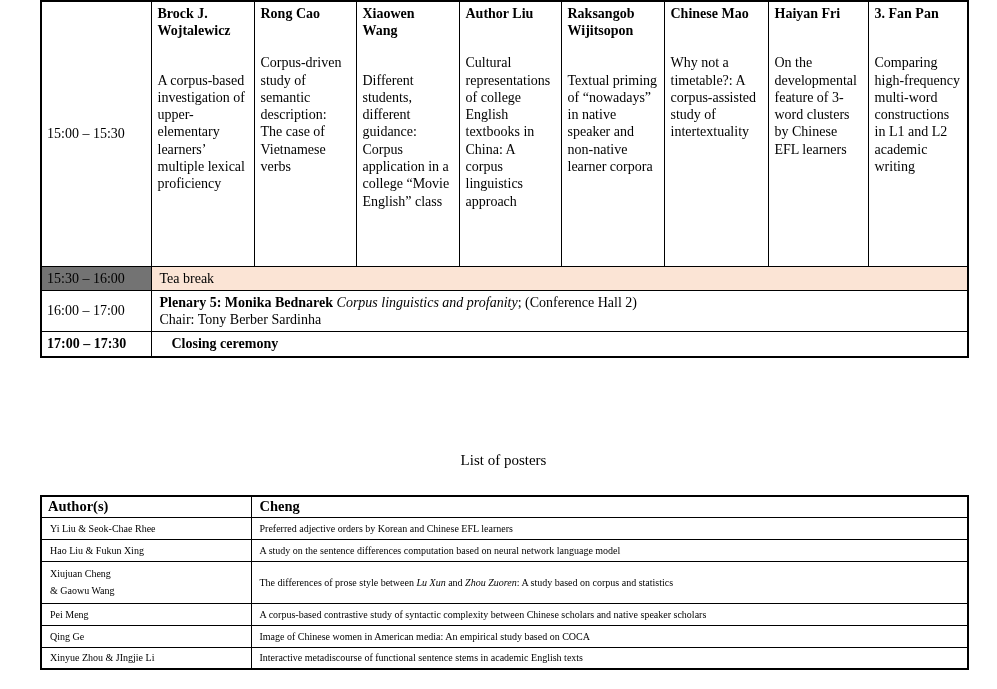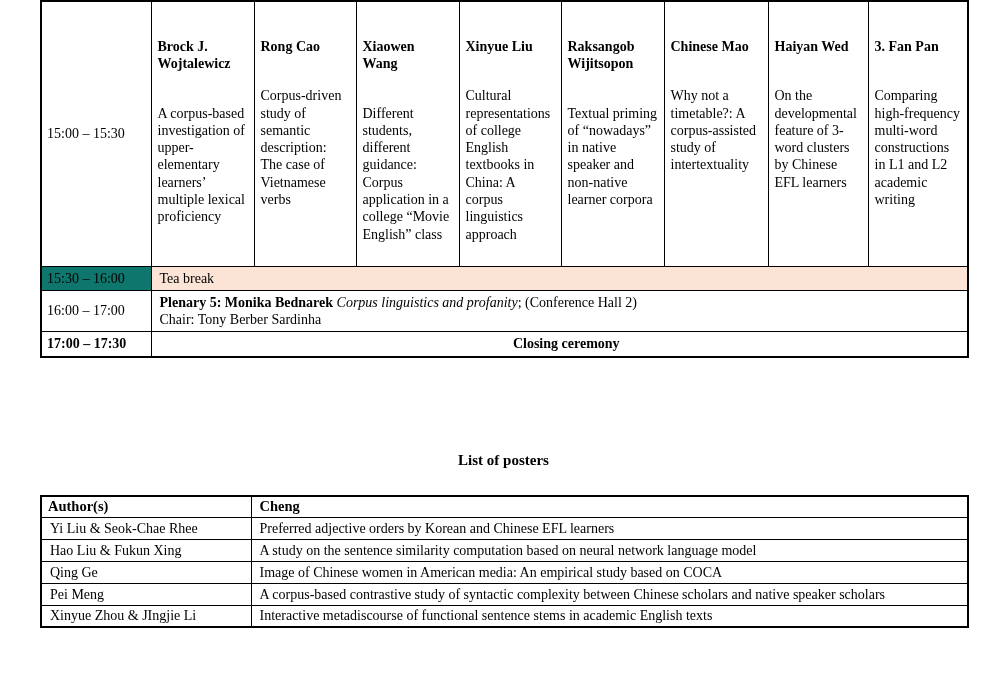--- a/index.html
+++ b/index.html
@@ -28,41 +28,41 @@
     padding: 3px 6px;
     vertical-align: top;
     overflow: hidden;
   }
   .schedule .time-cell {
     vertical-align: middle;
     padding-left: 5px;
     white-space: nowrap;
   }
   .session-cell { overflow-wrap: break-word; word-wrap: break-word; }
-  .presenter { font-weight: bold; margin-top: 33px; }
+  .presenter { font-weight: bold; }
   .sess-title { margin-top: 32px; }
   .fanpan-offset { padding-top: 13px; }
   .bold-text { font-weight: bold; }
   .plenary-cell { line-height: 17.5px; padding-top: 2px; }
 
   
   .posters-heading {
     position: absolute; left: 40px; top: 452px; width: 927px;
     text-align: center;
-    font-weight: bold;
+    font-weight: normal;
     font-size: 15px;
   }
   .posters {
     position: absolute; left: 40px; top: 495px;
     width: 927px;
     border: 2px solid #000;
   }
   .posters th, .posters td {
     border: 1px solid #000;
-    font-size: 14px;
+    font-size: 10px;
     line-height: 17px;
     padding: 1px 8px;
     text-align: left;
     vertical-align: middle;
   }
   .posters th { font-size: 14.5px; }
   .authors-cell { white-space: pre-line; padding-left: 6px; }
 </style>
 </head>
 <body>
@@ -90,54 +90,54 @@
       </td>
       <td class="session-cell">
         <div class="presenter">Rong Cao</div>
         <div class="sess-title">Corpus-driven study of semantic description: The case of Vietnamese verbs</div>
       </td>
       <td class="session-cell">
         <div class="presenter">Xiaowen Wang</div>
         <div class="sess-title">Different students, different guidance: Corpus application in a college “Movie English” class</div>
       </td>
       <td class="session-cell">
-        <div class="presenter">Xinyue Liu</div>
+        <div class="presenter">Author Liu</div>
         <div class="sess-title">Cultural representations of college English textbooks in China: A corpus linguistics approach</div>
       </td>
       <td class="session-cell">
         <div class="presenter">Raksangob Wijitsopon</div>
         <div class="sess-title">Textual priming of “nowadays” in native speaker and non-native learner corpora</div>
       </td>
       <td class="session-cell">
         <div class="presenter">Chinese Mao</div>
         <div class="sess-title">Why not a timetable?: A corpus-assisted study of intertextuality</div>
       </td>
       <td class="session-cell">
-        <div class="presenter">Haiyan Wed</div>
+        <div class="presenter">Haiyan Fri</div>
         <div class="sess-title">On the developmental feature of 3-word clusters by Chinese EFL learners</div>
       </td>
       <td class="session-cell fanpan-offset">
         <div class="presenter">3. Fan Pan</div>
         <div class="sess-title">Comparing high-frequency multi-word constructions in L1 and L2 academic writing</div>
       </td>
     </tr>
     <tr style="height:22px">
-      <td class="time-cell" style="background: #0f766e;">15:30 – 16:00</td>
+      <td class="time-cell" style="background: #737373;">15:30 – 16:00</td>
       <td colspan="8" style="vertical-align: middle; padding-left: 8px; background: rgb(251, 228, 213);">Tea break</td>
     </tr>
     <tr style="height:37px">
       <td class="time-cell">16:00 – 17:00</td>
       <td colspan="8" class="plenary-cell" style="padding-left:8px;border-radius:13px;">
         <div><span style="font-weight: bold;">Plenary 5: Monika Bednarek </span><span style="font-style: italic;">Corpus linguistics and profanity</span><span>; (Conference Hall 2)</span></div>
         <div>Chair: Tony Berber Sardinha</div>
       </td>
     </tr>
     <tr style="height:22px">
       <td class="time-cell bold-text">17:00 – 17:30</td>
-      <td colspan="8" class="bold-text" style="vertical-align:middle; padding-left:20px;text-align:center;">Closing ceremony</td>
+      <td colspan="8" class="bold-text" style="vertical-align:middle; padding-left:20px;">Closing ceremony</td>
     </tr>
   </tbody>
     </table>
 
   <div class="posters-heading">List of posters</div>
 
   <table class="posters">
     <colgroup>
       <col style="width:210px">
         <col style="width:717px">
@@ -146,29 +146,34 @@
         <tr style="height:21px">
       <th style="padding-left:6px;">Author(s)</th>
       <th>Cheng</th>
     </tr>
     <tr style="height:22px">
       <td class="authors-cell">Yi Liu &amp; Seok-Chae Rhee</td>
       <td><span>Preferred adjective orders by Korean and Chinese EFL learners</span></td>
     </tr>
     <tr style="height:22px">
       <td class="authors-cell">Hao Liu &amp; Fukun Xing</td>
-      <td><span>A study on the sentence similarity computation based on neural network language model</span></td>
+      <td><span>A study on the sentence differences computation based on neural network language model</span></td>
+    </tr>
+    <tr style="height:42px">
+      <td class="authors-cell">Xiujuan Cheng
+&amp; Gaowu Wang</td>
+      <td><span>The differences of prose style between </span><span style="font-style: italic;">Lu Xun</span><span> and </span><span style="font-style: italic;">Zhou Zuoren</span><span>: A study based on corpus and statistics</span></td>
+    </tr>
+    <tr style="height:22px">
+      <td class="authors-cell">Pei Meng</td>
+      <td><span>A corpus-based contrastive study of syntactic complexity between Chinese scholars and native speaker scholars</span></td>
     </tr>
     <tr style="height:22px">
       <td class="authors-cell">Qing Ge</td>
       <td><span>Image of Chinese women in American media: An empirical study based on COCA</span></td>
-    </tr>
-    <tr style="height:22px">
-      <td class="authors-cell">Pei Meng</td>
-      <td><span>A corpus-based contrastive study of syntactic complexity between Chinese scholars and native speaker scholars</span></td>
     </tr>
     <tr style="height:22px">
       <td class="authors-cell">Xinyue Zhou &amp; JIngjie Li</td>
       <td><span>Interactive metadiscourse of functional sentence stems in academic English texts</span></td>
     </tr>
   </tbody>
     </table>
 
 </div>
 

